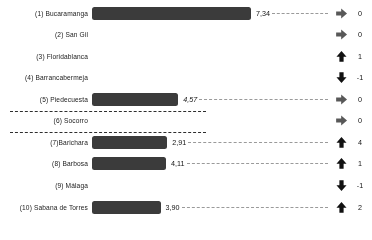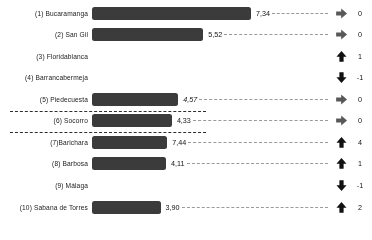--- a/index.html
+++ b/index.html
@@ -138,25 +138,20 @@
         </div>
         <div class="trend">
           <svg width="13" height="13" viewBox="0 0 16 16">
             <path d="M14.8 8 L7.6 14.2 L7.6 10.6 L1.4 10.6 L1.4 5.4 L7.6 5.4 L7.6 1.8 Z" fill="#585858"></path>
           </svg>
         </div>
         <div class="change">0</div>
       </div>
       <div class="row" style="top: 24.45px;">
         <div class="row-label">(2) San Gil</div>
-        <div class="bar-track">
-          <div class="bar" style="width: 111.176px; background: rgb(59, 59, 59);"></div>
-          <div class="bar-value" style="left: 116.176px;">5,52</div>
-          <div class="leader" style="left: 132.176px; width: 103.824px; border-top-color: rgb(154, 154, 154);"></div>
-        </div>
         <div class="trend">
           <svg width="13" height="13" viewBox="0 0 16 16">
             <path d="M14.8 8 L7.6 14.2 L7.6 10.6 L1.4 10.6 L1.4 5.4 L7.6 5.4 L7.6 1.8 Z" fill="#585858"></path>
           </svg>
         </div>
         <div class="change">0</div>
       </div>
       <div class="row" style="top: 45.9px;">
         <div class="row-label">(3) Floridablanca</div>
         <div class="trend">
@@ -184,37 +179,32 @@
         </div>
         <div class="trend">
           <svg width="13" height="13" viewBox="0 0 16 16">
             <path d="M14.8 8 L7.6 14.2 L7.6 10.6 L1.4 10.6 L1.4 5.4 L7.6 5.4 L7.6 1.8 Z" fill="#585858"></path>
           </svg>
         </div>
         <div class="change">0</div>
       </div>
       <div class="row" style="top: 110.25px;">
         <div class="row-label">(6) Socorro</div>
-        <div class="bar-track">
-          <div class="bar" style="width: 79.879px; background: rgb(59, 59, 59);"></div>
-          <div class="bar-value" style="left: 84.879px;">4,33</div>
-          <div class="leader" style="left: 100.879px; width: 135.121px; border-top-color: rgb(154, 154, 154);"></div>
-        </div>
         <div class="trend">
           <svg width="13" height="13" viewBox="0 0 16 16">
             <path d="M14.8 8 L7.6 14.2 L7.6 10.6 L1.4 10.6 L1.4 5.4 L7.6 5.4 L7.6 1.8 Z" fill="#585858"></path>
           </svg>
         </div>
         <div class="change">0</div>
       </div>
       <div class="row" style="top: 131.7px;">
         <div class="row-label">(7)Barichara</div>
         <div class="bar-track">
           <div class="bar" style="width: 75.145px; background: rgb(59, 59, 59);"></div>
-          <div class="bar-value" style="left: 80.145px;">7,44</div>
+          <div class="bar-value" style="left: 80.145px;">2,91</div>
           <div class="leader" style="left: 96.145px; width: 139.855px; border-top-color: rgb(154, 154, 154);"></div>
         </div>
         <div class="trend">
           <svg width="13" height="13" viewBox="0 0 16 16">
             <path d="M8 1.2 L14.2 8.4 L10.6 8.4 L10.6 14.6 L5.4 14.6 L5.4 8.4 L1.8 8.4 Z" fill="#111111"></path>
           </svg>
         </div>
         <div class="change">4</div>
       </div>
       <div class="row" style="top: 153.15px;">

